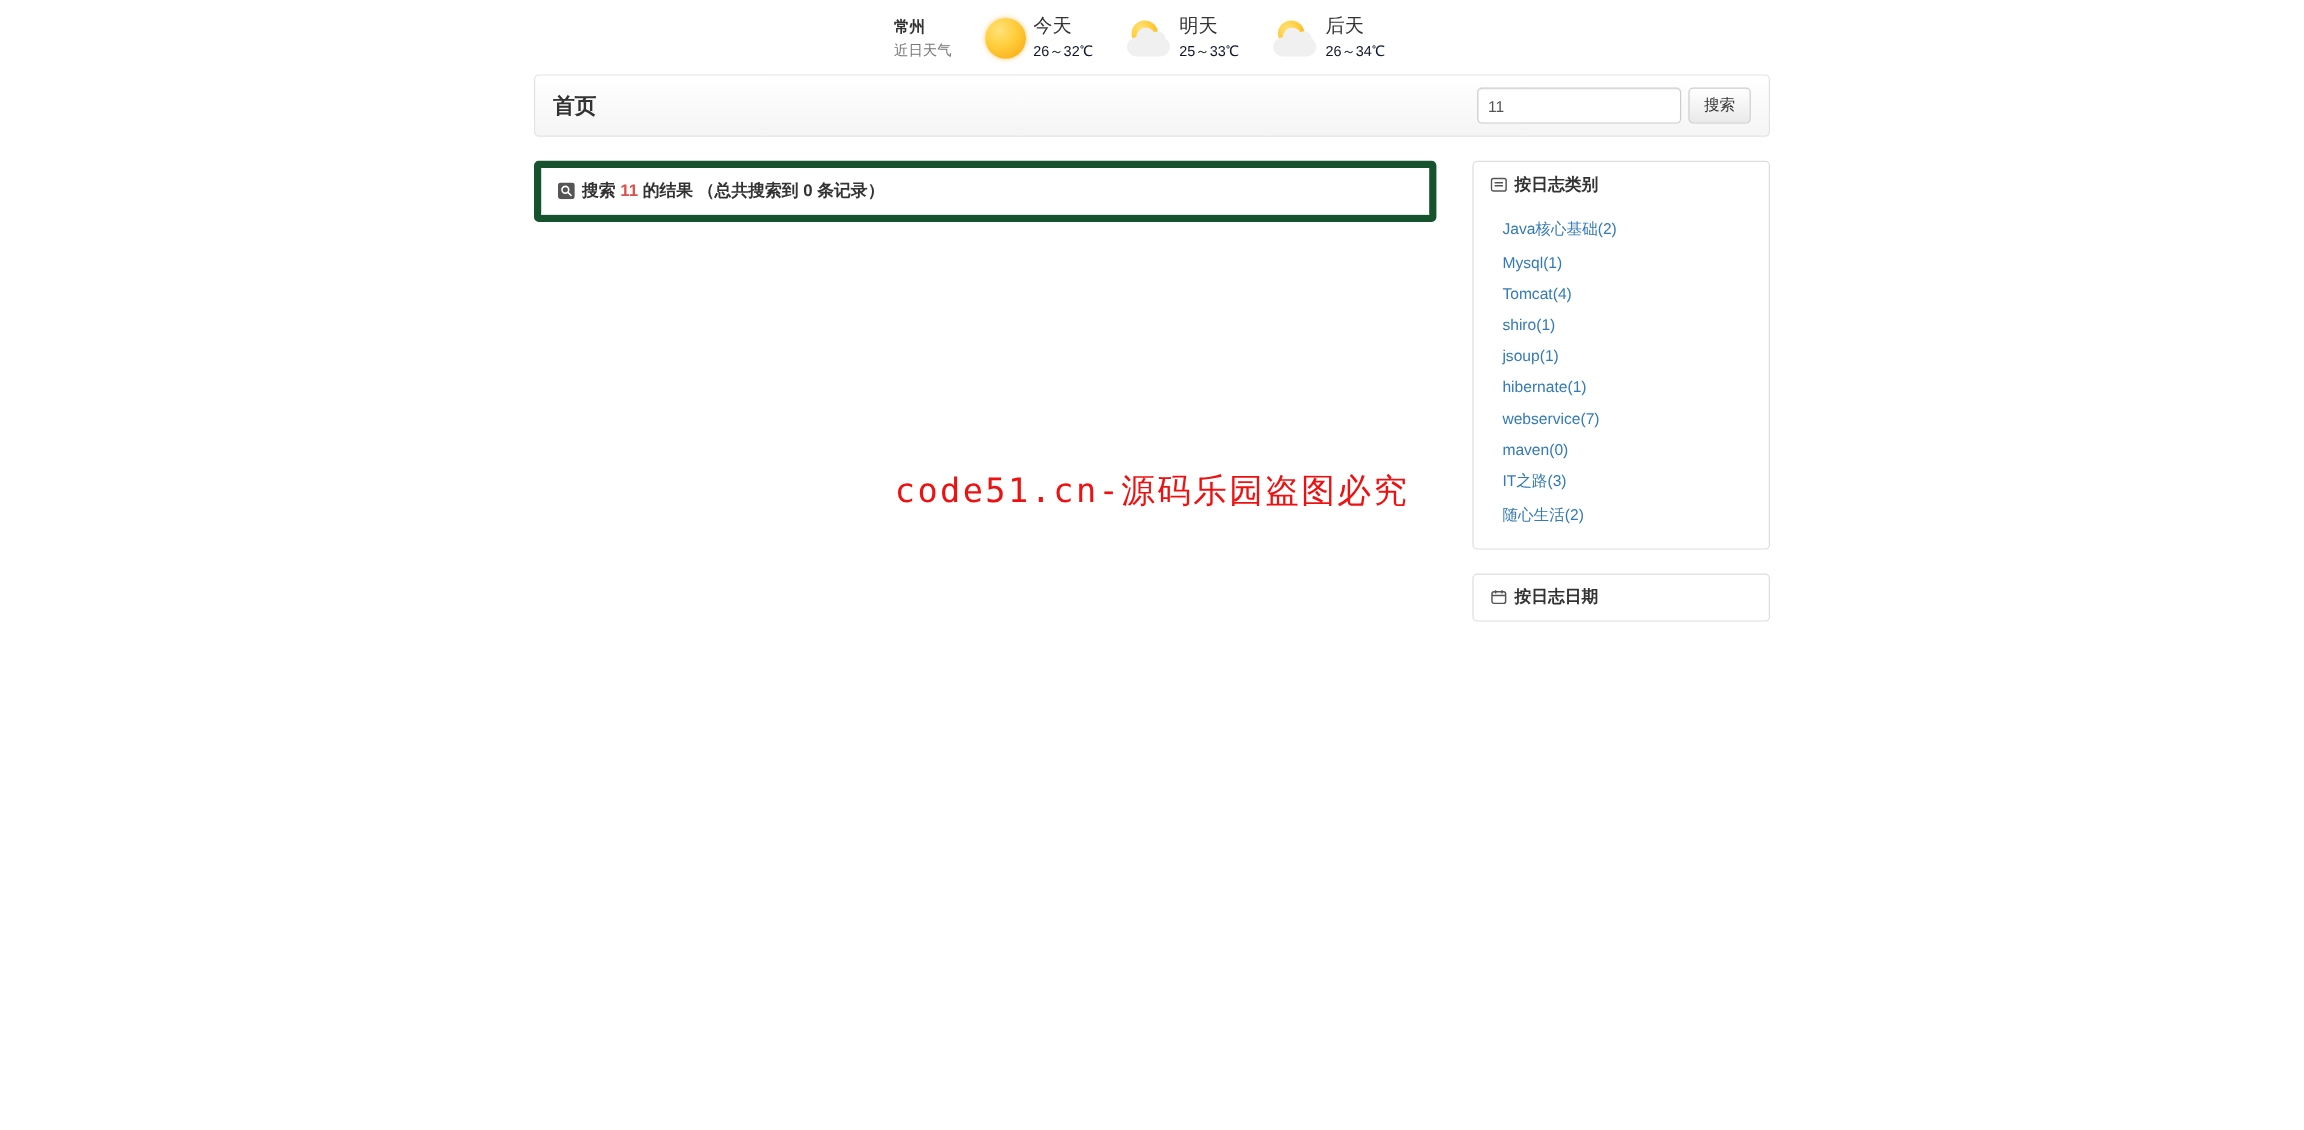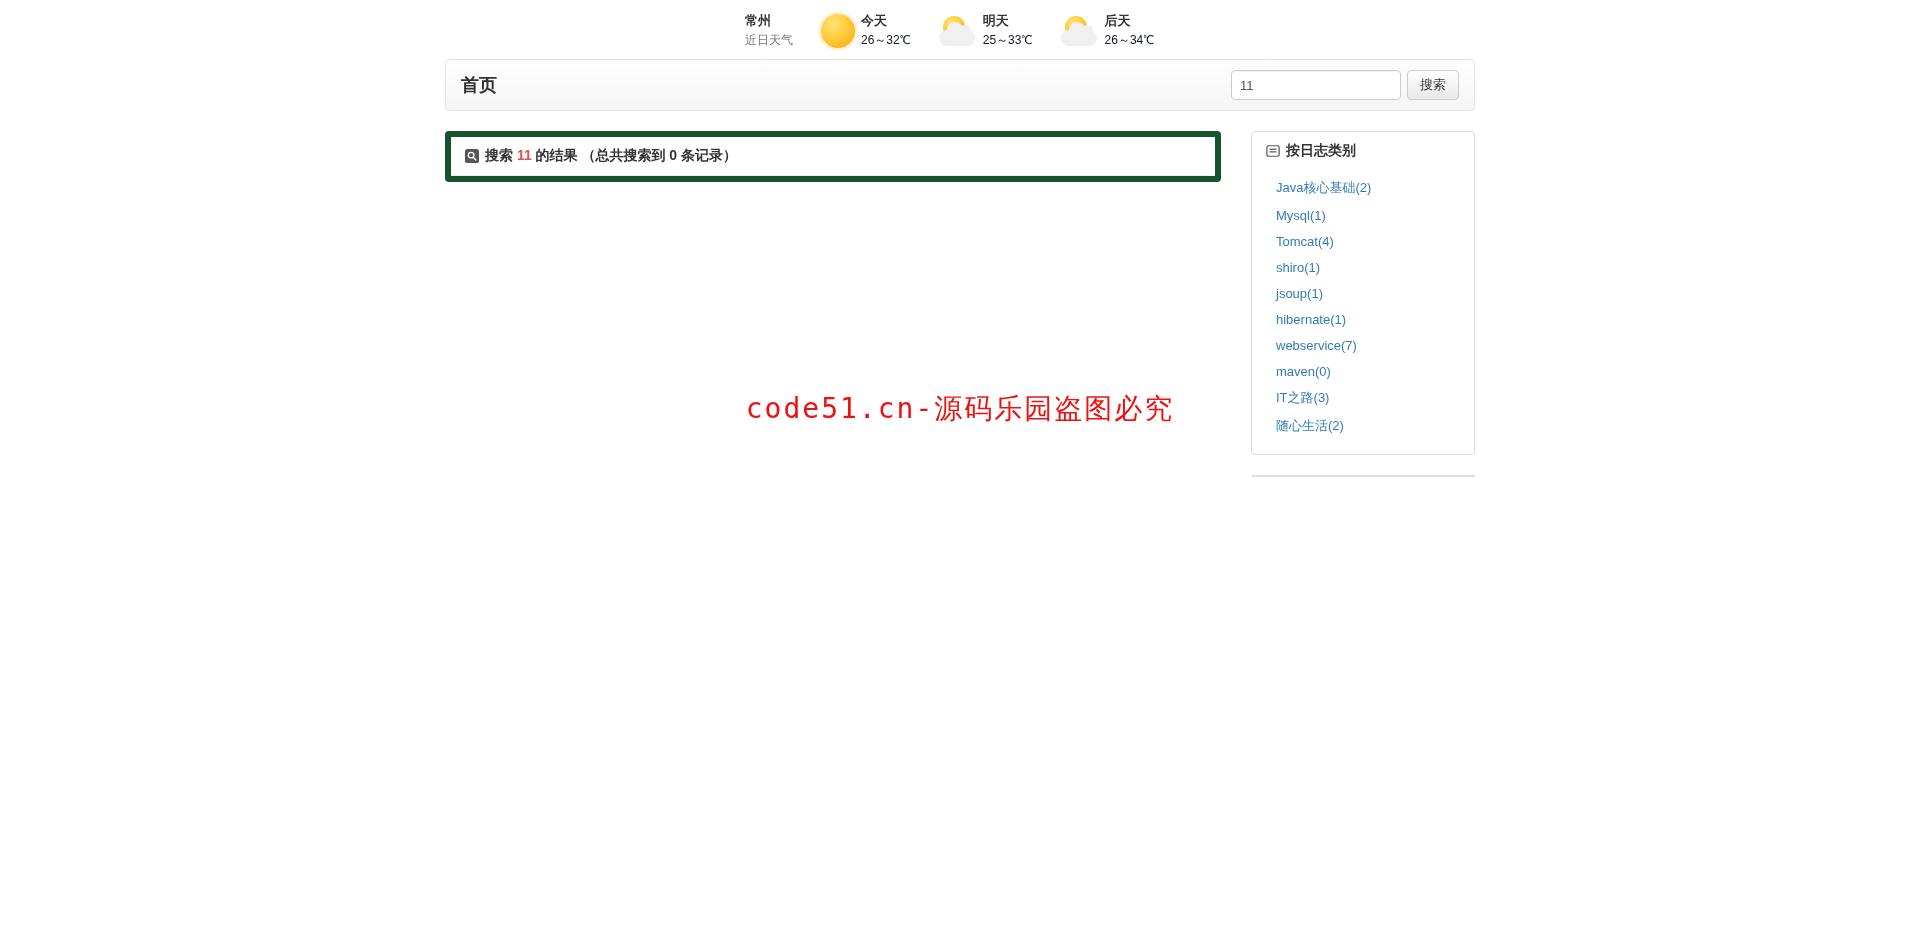--- a/index.html
+++ b/index.html
@@ -18,21 +18,21 @@
   align-items: center;
   padding: 12px 0 10px;
   gap: 28px;
   margin-left: 300px;
 }
 .weather-city { display: flex; flex-direction: column; gap: 2px; font-size: 12px; }
 .weather-city .city { font-weight: bold; font-size: 13px; }
 .weather-city .sub { color: #777; }
 .weather-day { display: flex; align-items: center; gap: 6px; font-size: 12px; }
 .weather-day .texts { display: flex; flex-direction: column; gap: 2px; }
-.weather-day .label { font-weight: bold; font-size: 13px; }
+.weather-day .label { font-weight: normal; font-size: 16px; }
 .weather-day .temp { color: #0f172a; }
 
 
 .sun {
   width: 34px; height: 34px; border-radius: 50%;
   background: radial-gradient(circle at 35% 30%, #ffe27a 0%, #ffcf3f 40%, #f7a50d 100%);
   box-shadow: 0 0 4px rgba(247,165,13,0.6);
 }
 .sun-cloud {
   position: relative; width: 38px; height: 30px;
@@ -76,21 +76,21 @@
 .search-btn {
   height: 30px; padding: 0 12px;
   border: 1px solid #ccc; border-radius: 4px;
   background: linear-gradient(#fff, #e9e9e9);
   font-size: 13px; color: #333; cursor: pointer;
 }
 
 
 .row { display: flex; gap: 30px; align-items: flex-start; }
 .main-col { flex: 1; min-width: 0; }
-.side-col { width: 224px; flex-shrink: 0; }
+.side-col { width: 248px; flex-shrink: 0; }
 
 
 .panel {
   border: 6px solid #14532d; border-radius: 4px;
   margin-bottom: 20px;
 }
 .panel-title {
   padding: 10px 14px; border-bottom: 1px solid #eee;
   font-size: 14px; font-weight: bold; color: #333;
   display: flex; align-items: center; gap: 6px;
@@ -214,19 +214,30 @@
           <li><a href="#">jsoup(1)</a></li>
           <li><a href="#">hibernate(1)</a></li>
           <li><a href="#">webservice(7)</a></li>
           <li><a href="#">maven(0)</a></li>
           <li><a href="#">IT之路(3)</a></li>
           <li><a href="#">随心生活(2)</a></li>
         </ul>
       </div>
 
       <div class="side-box">
+        <div class="side-head">
+          <span class="icon">
+            <svg viewBox="0 0 16 16" width="14" height="14">
+                <rect x="1.5" y="2.5" width="13" height="11" rx="2" fill="none" stroke="#555" stroke-width="1.4"></rect>
+                <line x1="1.5" y1="6" x2="14.5" y2="6" stroke="#555" stroke-width="1.4"></line>
+                <line x1="5" y1="1" x2="5" y2="4" stroke="#555" stroke-width="1.4"></line>
+                <line x1="11" y1="1" x2="11" y2="4" stroke="#555" stroke-width="1.4"></line>
+              </svg>
+          </span>
+          <span>按日志日期</span>
+        </div>
       </div>
 
     </div>
   </div>
 </div>
 
 <div class="watermark">code51.cn-源码乐园盗图必究</div>
 
 </body></html>

